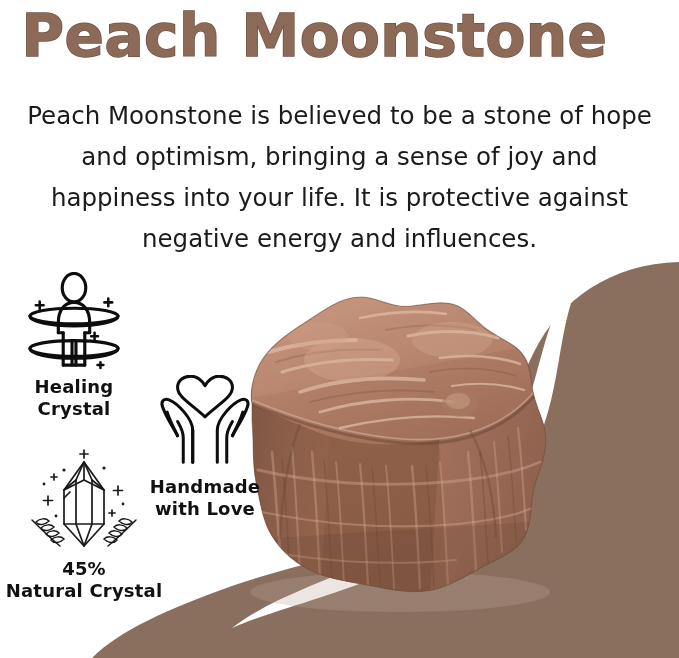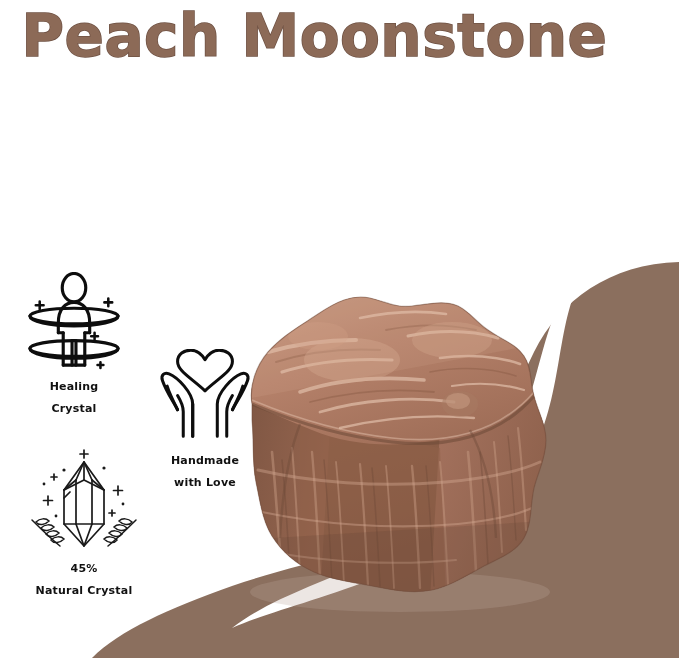--- a/index.html
+++ b/index.html
@@ -62,31 +62,31 @@
   
   .badge {
     position: absolute;
     z-index: 6;
     text-align: center;
   }
   .badge-icon { display: block; margin: 0 auto; }
   .badge-label {
     font-family: "DejaVu Sans", sans-serif;
     font-weight: bold;
-    font-size: 11px;
+    font-size: 18px;
     line-height: 22px;
     color: #111111;
     white-space: pre-line;
     letter-spacing: 0.2px;
   }
 
   #badge-healing  { left: 8px;   top: 272px; width: 132px; }
   #badge-healing .badge-label { margin-top: 6px; }
 
-  #badge-handmade { left: 140px; top: 349px; width: 130px; }
+  #badge-handmade { left: 140px; top: 375px; width: 130px; }
   #badge-handmade .badge-label { margin-top: 6px; }
 
   #badge-natural  { left: 4px;   top: 448px; width: 160px; }
   #badge-natural .badge-label { margin-top: 4px; }
 
   
   .stone-layer {
     position: absolute;
     left: 0; top: 0;
     width: 679px; height: 658px;
@@ -131,20 +131,21 @@
                C 514,500 452,546 380,576
                C 320,600 268,612 232,628
                C 268,600 318,584 372,560
                C 446,528 500,480 522,420
                C 546,356 546,296 596,258 Z"></path>
     </g>
   </svg>
 
   <div class="title">Peach Moonstone</div>
 
+  <div class="description">Peach Moonstone is believed to be a stone of hope and optimism, bringing a sense of joy and happiness into your life. It is protective against negative energy and influences.</div>
 
   <div class="badge" id="badge-healing">
     <svg class="badge-icon" viewBox="0 0 110 100" width="110" height="98">
       <g fill="none" stroke="#0d0d0d" stroke-width="3.2" stroke-linecap="round" stroke-linejoin="round">
 
         <ellipse cx="55" cy="16" rx="12" ry="14.5"></ellipse>
 
         <path d="M39,52 C39,38 46,31 55,31 C64,31 71,38 71,52"></path>
 
         <path d="M39,52 L39,62 M71,52 L71,62"></path>

